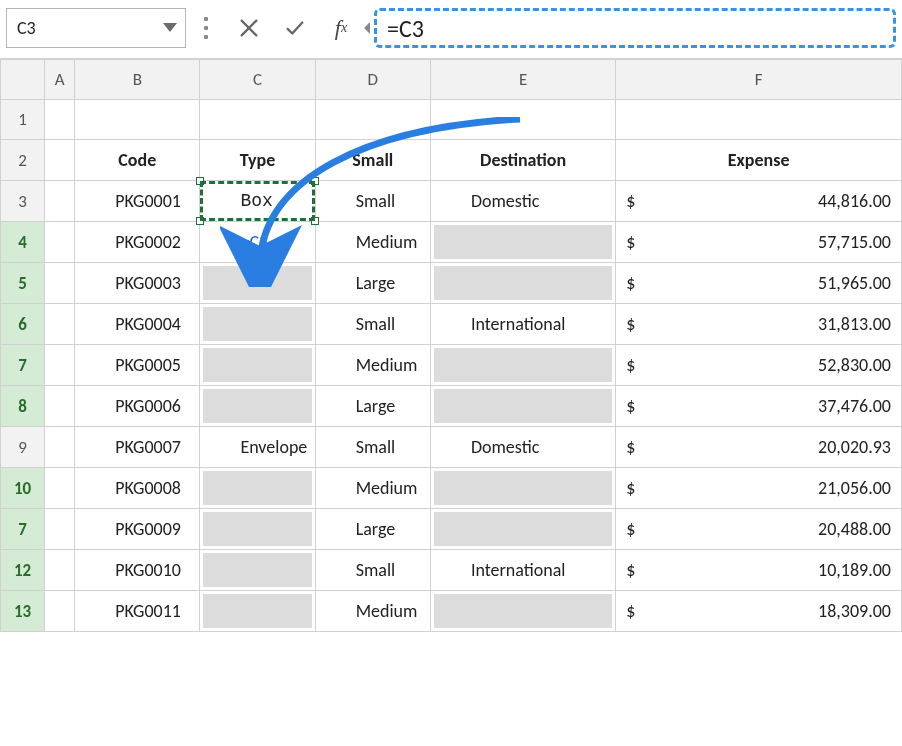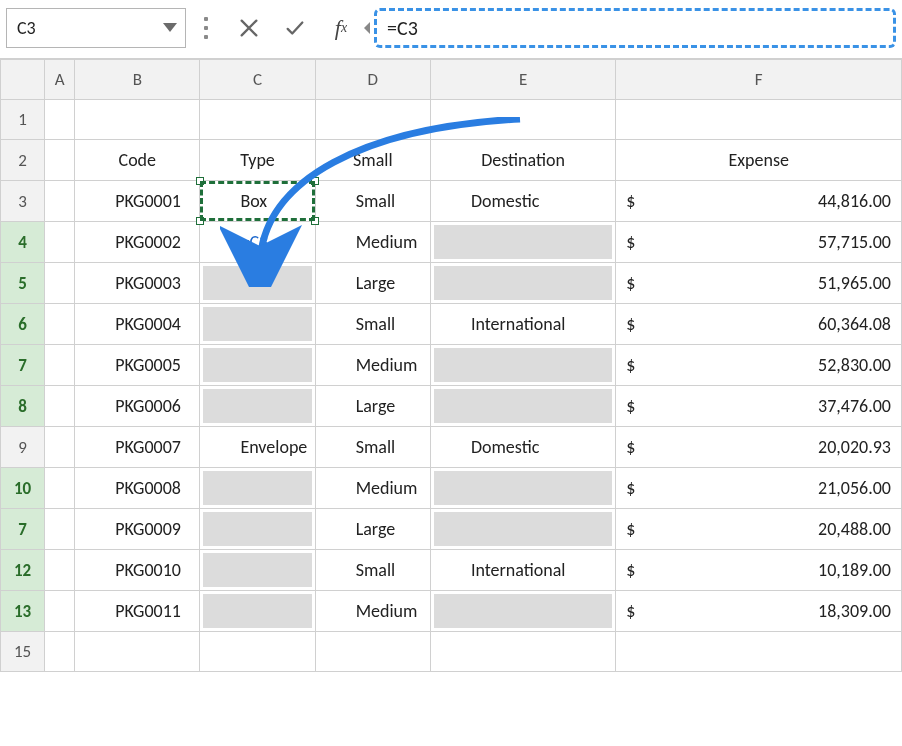--- a/index.html
+++ b/index.html
@@ -38,37 +38,37 @@
   .fx { font-style: italic; font-family: 'Times New Roman', serif; font-size: 22px; color:#444; display:flex; align-items:center; justify-content:center; width:46px; height:40px;}
   .fx sub { font-size: 14px; font-style: italic; }
   .fb-split { width:10px; display:flex; align-items:center; }
   .fb-split .arr { width:0; height:0; border-top:6px solid transparent; border-bottom:6px solid transparent; border-right:6px solid #888; }
   .formula-input {
     flex: 1 1 auto; height: 40px;
     border: 3px dashed #3a92e6;
     border-radius: 6px;
     display: flex; align-items: center;
     padding: 0 10px;
-    font-size: 20px; color:#222;
+    font-size: 24px; color:#222;
   }
   
   .grid-area { position: relative; }
   table.grid { border-collapse: collapse; width: 100%; table-layout: fixed; }
   table.grid td, table.grid th { border: 1px solid #d0d0d0; height: 40px; padding: 0; }
   .colhdr th, .rowhdr { background: #f2f2f2; text-align: center; font-weight: normal; color:#555; font-size: 17px; }
   .rowhdr { width: 42px; }
   .colhdr th { height: 34px; }
   .cell { padding: 0 8px; height: 40px; display:flex; align-items:center; }
-  .center { justify-content: center; font-weight: normal; text-align:center; }
+  .center { justify-content: center; font-weight: bold; text-align:center; }
   .left { justify-content: flex-start; margin-left: 32px; }
   .expense { display:flex; justify-content:space-between; padding: 0 10px; height:40px; align-items:center; }
   .blank-fill { background: #dcdcdc; margin:3px; height:34px; }
   .sel-rowhdr { background:#d6ebd6 !important; color:#2a6d2a !important; font-weight:bold !important; }
   
-  .src-cell { position:relative; }
+  .src-cell { position:relative;font-family:Liberation Mono, monospace; }
   .src-cell::after { content:""; position:absolute; inset:0; border:3px dashed #1f6f3a; pointer-events:none; }
   .src-cell .handle1,.src-cell .handle2,.src-cell .handle3,.src-cell .handle4{
     width:8px;height:8px;border:1px solid #1f6f3a;background:#fff;position:absolute;
   }
   .src-cell .handle1{top:-4px;left:-4px}.src-cell .handle2{top:-4px;right:-4px}
   .src-cell .handle3{bottom:-4px;left:-4px}.src-cell .handle4{bottom:-4px;right:-4px}
   
   .edit-cell { position:relative; }
   .edit-cell .formula-text { font-size:18px; }
   .edit-cell .formula-text .eq { color:#222; }
@@ -255,21 +255,21 @@
           </td>
           <td>
             <div class="cell left">Small</div>
           </td>
           <td>
             <div class="cell left">International</div>
           </td>
           <td>
             <div class="expense">
               <span>$</span>
-              <span>60,364.08</span>
+              <span>31,813.00</span>
             </div>
           </td>
         </tr>
         <tr>
           <td class="rowhdr sel-rowhdr">7</td>
           <td></td>
           <td>
             <div class="cell left">PKG0005</div>
           </td>
           <td>
@@ -412,29 +412,20 @@
           </td>
           <td>
             <div class="blank-fill"></div>
           </td>
           <td>
             <div class="expense">
               <span>$</span>
               <span>18,309.00</span>
             </div>
           </td>
-        </tr>
-        <tr>
-          <td class="rowhdr">15</td>
-          <td></td>
-          <td></td>
-          <td></td>
-          <td></td>
-          <td></td>
-          <td></td>
         </tr>
       </tbody>
   </table>
 
   <svg class="arrow-svg">
     <defs>
       <marker id="ahead" markerWidth="14" markerHeight="14" refX="6" refY="6" orient="auto">
         <path d="M0,0 L12,6 L0,12 L3,6 Z" fill="#2a7de1"></path>
       </marker>
     </defs>

